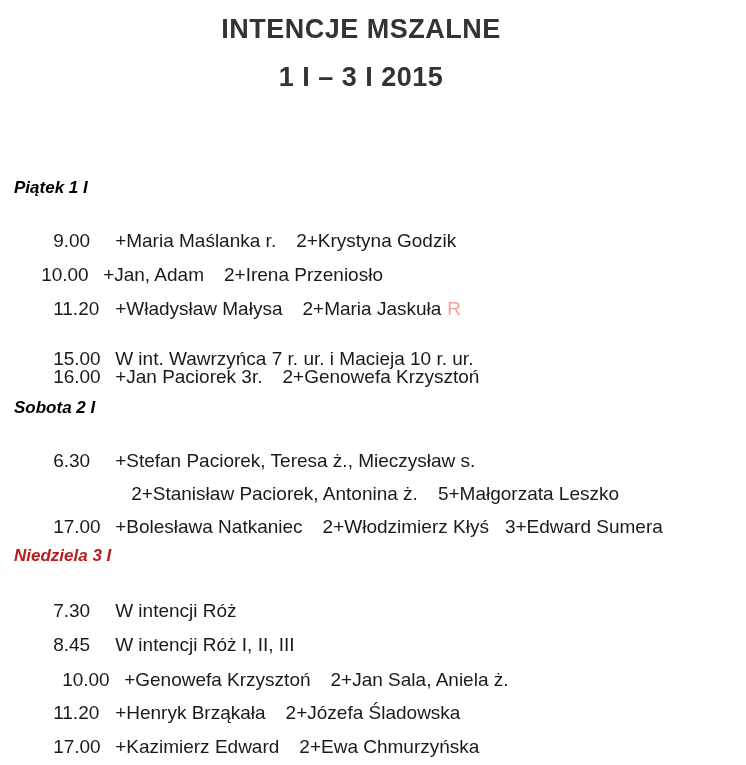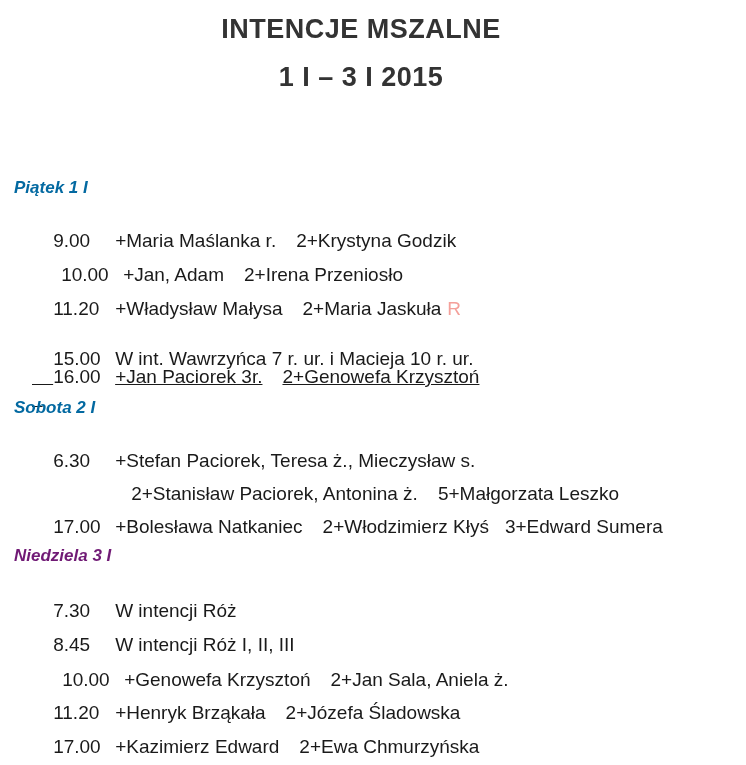--- a/index.html
+++ b/index.html
@@ -33,24 +33,24 @@
       top: 62px;
       font-size: 27px;
       left: -12px;
     }
     .day-heading {
       position: absolute;
       left: 14px;
       font-style: italic;
       font-weight: bold;
       font-size: 17px;
-      color: #0369a1;
+      color: #000000;
     }
     .day-heading.sunday {
-      color: #701a75;
+      color: #b91c1c;
     }
     .line {
       position: absolute;
       font-size: 19px;
       white-space: pre;
       color: #1a1a1a;
     }
     .time {
       display: inline-block;
       text-align: left;
@@ -73,33 +73,33 @@
   <div class="title title-date">1 I – 3 I 2015</div>
 </div>
 
 <div>
   <div class="day-heading" style="top:178px;">Piątek 1 I</div>
 
   <div class="line" style="top:208px; left:32px;">
     <span class="time">9.00</span><span>+Maria Maślanka r.</span><span class="extra">2+Krystyna Godzik</span>
   </div>
 
-  <div class="line" style="top:242px; left:40px;">
+  <div class="line" style="top:242px; left:20px;">
     <span class="time">10.00</span><span>+Jan, Adam</span><span class="extra">2+Irena Przeniosło</span>
   </div>
 
   <div class="line" style="top:276px; left:32px;">
     <span class="time">11.20</span><span>+Władysław Małysa</span><span class="extra">2+Maria Jaskuła</span><span class="faint-r">R</span>
   </div>
 
   <div class="line" style="top:326px; left:32px;">
     <span class="time">15.00</span><span>W int. Wawrzyńca 7 r. ur. i Macieja 10 r. ur.</span>
   </div>
 
-  <div class="line" style="top:344px; left:32px;text-decoration:underline;">
+  <div class="line" style="top:344px; left:32px;">
     <span class="time">16.00</span><span>+Jan Paciorek 3r.</span><span class="extra">2+Genowefa Krzysztoń</span>
   </div>
 </div>
 
 <div>
   <div class="day-heading" style="top:398px;">Sobota 2 I</div>
 
   <div class="line" style="top:428px; left:32px;">
     <span class="time">6.30</span><span>+Stefan Paciorek, Teresa ż., Mieczysław s.</span>
   </div>

